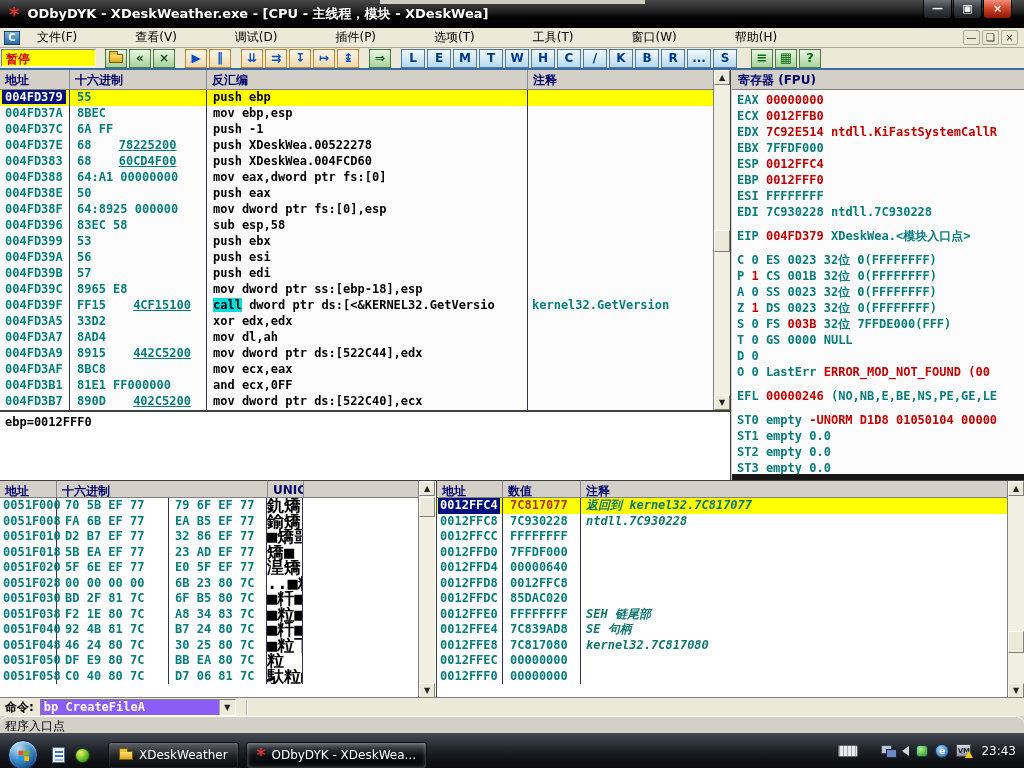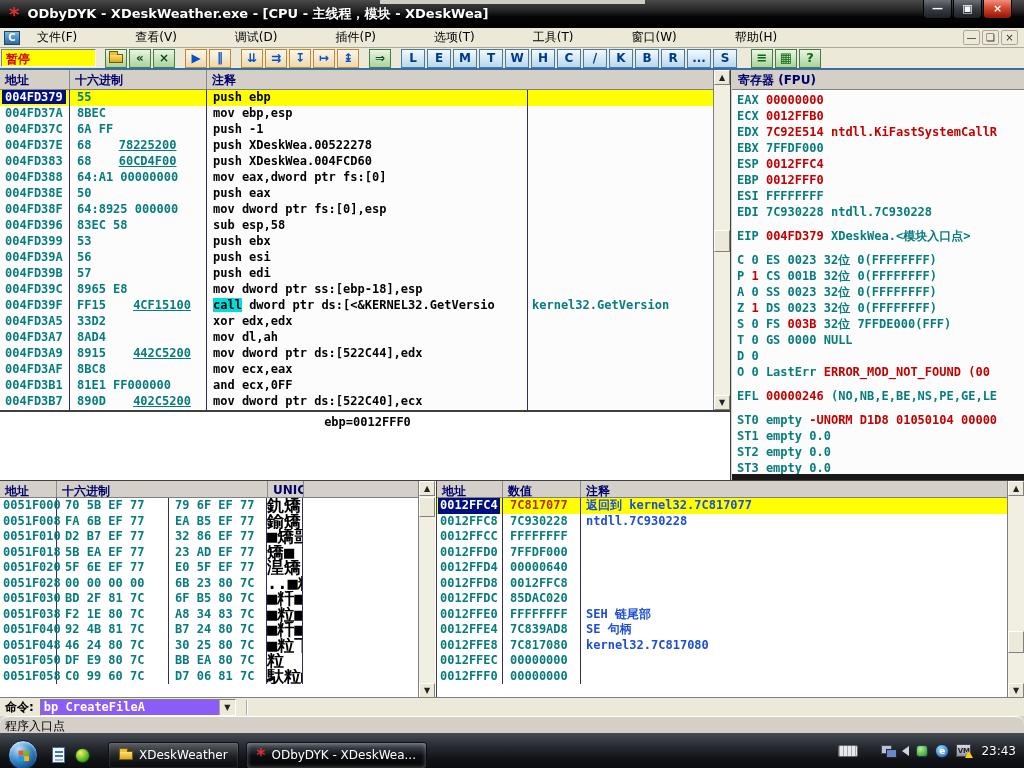--- a/index.html
+++ b/index.html
@@ -72,21 +72,21 @@
   .c-hex u { text-decoration:underline;margin-left:20px; }
   .c-dis { width:321px; color:#000; padding-left:6px; border-right:1px solid #30305a; overflow:hidden; }
   .c-dis .kw { background:#00dcdc; color:#000;text-align:center; }
   .c-cmt { flex:1; color:#077c7c; padding-left:4px; overflow:hidden; }
   .dis-scroll { right:0; top:0; width:17px; height:340px; }
 
   
   .infopane { position:absolute; left:0; top:410px; width:731px; height:70px; background:#fff;
     border-top:2px solid #404040; border-right:1px solid #404040;
     font-size:12px; font-weight:bold; color:#000; padding:3px 0 0 5px;
-    font-family:"DejaVu Sans Mono","Liberation Mono",monospace;text-align:center; }
+    font-family:"DejaVu Sans Mono","Liberation Mono",monospace; }
 
   
   .regs { position:absolute; left:732px; top:70px; width:292px; height:410px; background:#fcfcfc; overflow:hidden; }
   .regs .pane-head { height:20px; padding-left:6px; align-items:center; }
   .regbody { position:absolute; left:0; top:20px; right:0; bottom:6px; padding:2px 0 0 5px; overflow:hidden; }
   .rrow { height:16px; line-height:16px; font-size:12px; font-weight:bold; white-space:nowrap; overflow:hidden;
     font-family:"DejaVu Sans Mono","Liberation Mono",monospace; }
   .rrow.gap { margin-top:8px; }
   .ct { color:#077c7c; } .cr { color:#c40000; }
   .reg-cut { position:absolute; left:0; bottom:0; width:100%; height:6px; background:#181818; }
@@ -110,21 +110,21 @@
   .sh-addr{width:66px;} .sh-val{width:78px;} .sh-cmt{flex:1; border-right:none!important;}
   .stack-scroll { left:1007px; top:0; width:17px; height:217px; }
   .stackrows { position:absolute; top:17px; left:0; right:0; bottom:0; overflow:hidden; }
   .strow { display:flex; height:15.5px; line-height:15.5px; font-size:12px; font-weight:bold; white-space:nowrap;
     font-family:"DejaVu Sans Mono","Liberation Mono",monospace; }
   .strow.sel { background:#ffff00; }
   .st-addr { width:66px; color:#077c7c; padding-left:3px; border-right:1px solid #30305a; }
   .st-addr .chip { display:inline-block; background:#000f80; color:#fff; padding:0 2px; margin-left:-2px; }
   .st-val { width:78px; color:#077c7c; padding-left:7px; border-right:1px solid #30305a; }
   .strow.sel .st-val { color:#b43000; }
-  .st-cmt { flex:1; color:#1d4ed8; padding-left:5px; overflow:hidden; }
+  .st-cmt { flex:1; color:#0f766e; padding-left:5px; overflow:hidden;font-style:italic; }
 
   
   .cmdbar { position:absolute; left:0; top:697px; width:1024px; height:19px; background:#ece9d8;
     border-top:1px solid #808080; display:flex; align-items:center; font-size:12px; }
   .cmd-label { font-weight:bold; padding:0 6px 0 5px; color:#000; }
   .combo { width:196px; height:17px; background:#fff; border:1px solid; border-color:#808080 #fff #fff #808080; display:flex; position:relative; }
   .combo-text { flex:1; background:#8b5cf6; color:#fff; font-weight:bold; font-size:12px; padding:0 3px; line-height:15px;
     font-family:"DejaVu Sans Mono","Liberation Mono",monospace; white-space:nowrap; overflow:hidden; }
   .combo-btn { width:16px; background:#ece9d8; border-left:1px solid #aca899; font-size:8px; text-align:center; line-height:15px; color:#222; }
   .cmd-rest { flex:1; height:15px; margin:0 4px 0 10px; border-left:2px groove #fff; }
@@ -237,20 +237,21 @@
         <div class="vbtn">≡</div>
         <div class="vbtn">▦</div>
         <div class="vbtn">?</div>
       </div>
   </div>
 
   <div class="disasm">
     <div class="pane-head" id="disasm-head">
         <div class="hc h-addr">地址</div>
         <div class="hc h-hex">十六进制</div>
+        <div class="hc h-dis">反汇编</div>
         <div class="hc h-cmt">注释</div>
       </div>
     <div class="drows" id="disasm-rows">
         <div class="drow sel">
           <span class="c-addr"><span class="chip">004FD379</span></span>
           <span class="c-hex">55</span>
           <span class="c-dis">push ebp</span>
           <span class="c-cmt"></span>
         </div>
         <div class="drow">
@@ -476,21 +477,21 @@
             <span class="du-uni">■粒丅</span>
           </div>
           <div class="durow">
             <span class="du-addr">0051F050</span>
             <span class="du-h1">DF E9 80 7C</span>
             <span class="du-h2">BB EA 80 7C</span>
             <span class="du-uni"> 粒</span>
           </div>
           <div class="durow">
             <span class="du-addr">0051F058</span>
-            <span class="du-h1">C0 99 60 7C</span>
+            <span class="du-h1">C0 40 80 7C</span>
             <span class="du-h2">D7 06 81 7C</span>
             <span class="du-uni">馱粒■</span>
           </div>
         </div>
     </div>
     <div class="vscroll dump-scroll">
       <div class="sb-btn" style="top:0;">▲</div>
       <div class="sb-thumb" style="top:16px; height:20px;"></div>
       <div class="sb-btn" style="bottom:0;">▼</div>
     </div>

